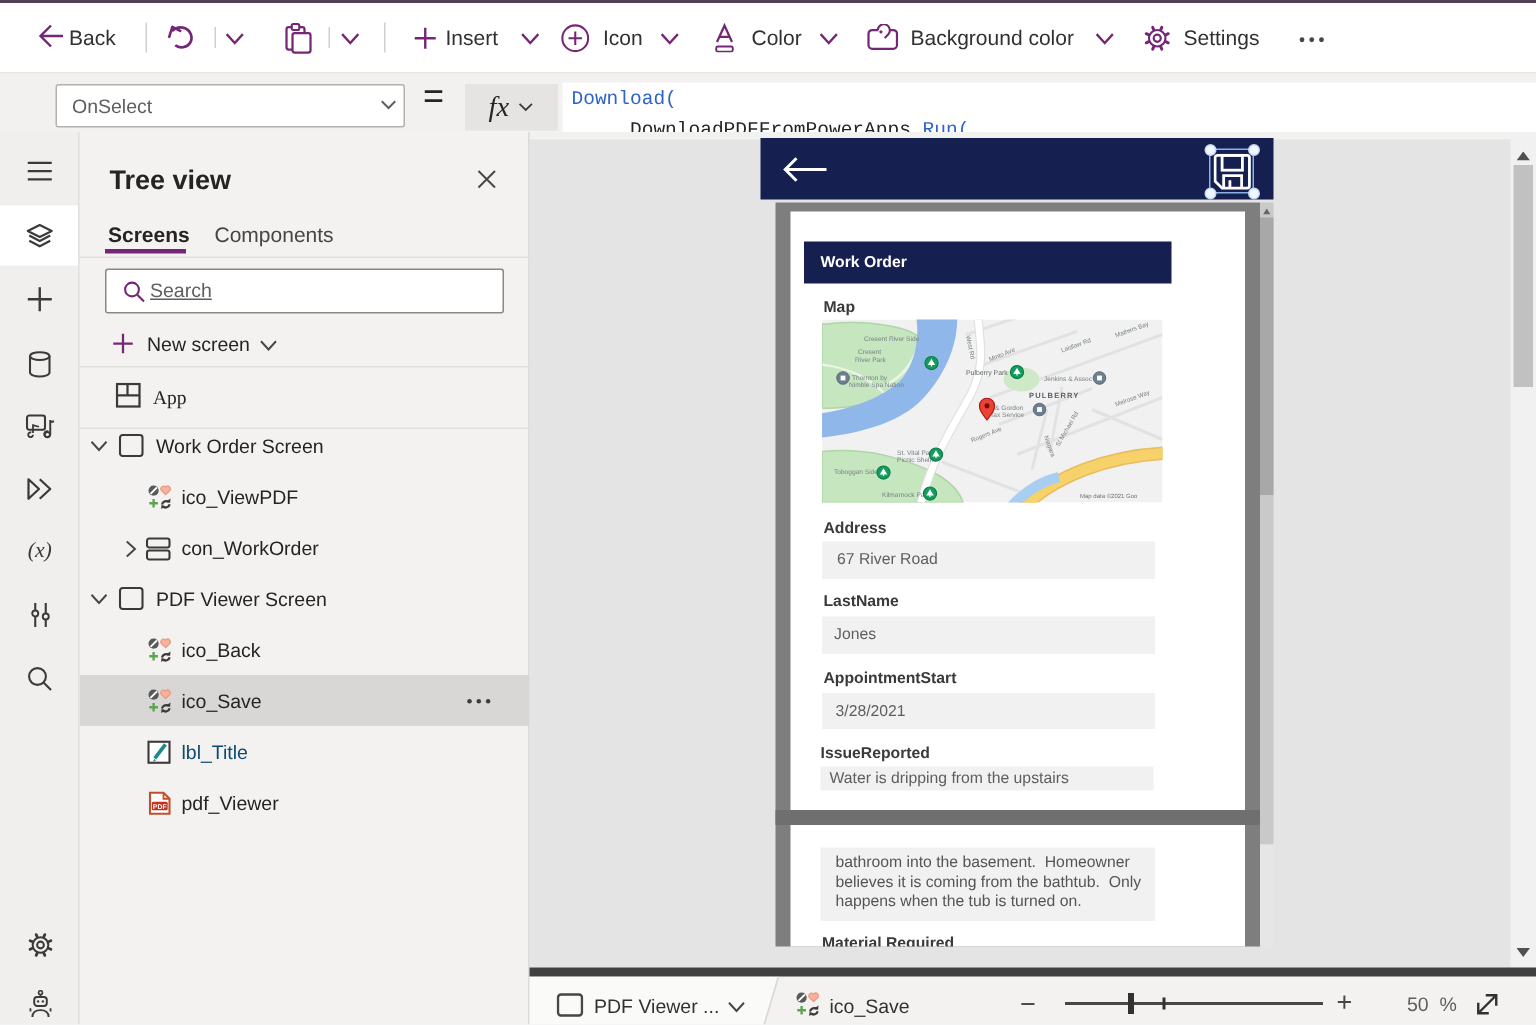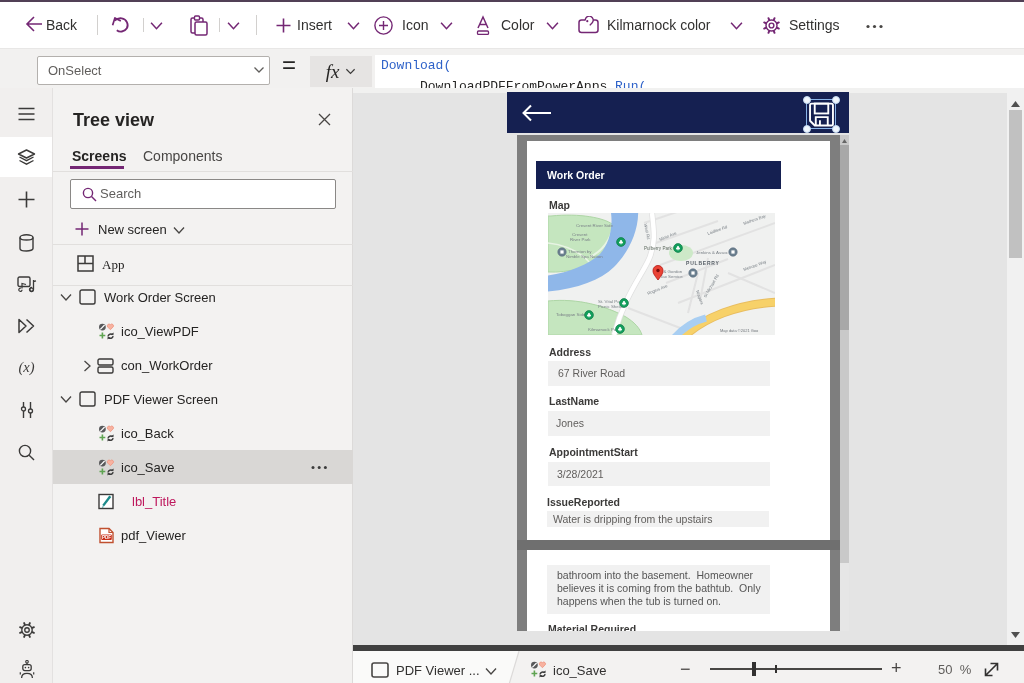--- a/index.html
+++ b/index.html
@@ -93,21 +93,21 @@
     <div class="it" style="left:501px;">Color</div>
     <svg class="abs" style="left:546px;top:19px" width="13" height="10" viewBox="0 0 12 9">
         <path d="M1 1.5 L6 7 L11 1.5" fill="none" stroke="#742774" stroke-width="1.4"></path>
       </svg>
 
     <svg class="abs" style="left:578px;top:14px" width="21" height="18" viewBox="0 0 21 18">
         <rect x="1" y="4" width="19" height="12.5" rx="2.5" fill="none" stroke="#742774" stroke-width="1.5"></rect>
         <path d="M7.2 4.2 a4 4 0 1 1 7 2.6 l-2.4 2.6" fill="#fff" stroke="#742774" stroke-width="1.4"></path>
         <circle cx="9.3" cy="5.2" r="1.1" fill="#742774"></circle>
       </svg>
-    <div class="it" style="left:607px;">Kilmarnock color</div>
+    <div class="it" style="left:607px;">Background color</div>
     <svg class="abs" style="left:730px;top:19px" width="13" height="10" viewBox="0 0 12 9">
         <path d="M1 1.5 L6 7 L11 1.5" fill="none" stroke="#742774" stroke-width="1.4"></path>
       </svg>
 
     <svg class="abs" style="left:762px;top:14px" width="19" height="19" viewBox="0 0 20 20">
         <circle cx="10" cy="10" r="5.8" fill="none" stroke="#742774" stroke-width="1.5"></circle>
         <circle cx="10" cy="10" r="2.5" fill="none" stroke="#742774" stroke-width="1.5"></circle>
         <path d="M15.9 12.4 L17.7 13.2 M12.4 15.9 L13.2 17.7 M7.6 15.9 L6.8 17.7 M4.1 12.4 L2.3 13.2 M4.1 7.6 L2.3 6.8 M7.6 4.1 L6.8 2.3 M12.4 4.1 L13.2 2.3 M15.9 7.6 L17.7 6.8" stroke="#742774" stroke-width="2.1" stroke-linecap="round" fill="none"></path>
       </svg>
     <div class="it" style="left:789px;">Settings</div>
@@ -305,21 +305,21 @@
       <div class="abs" style="left:19px;top:60px;font-size:14px;font-weight:bold;color:#252423;">Screens</div>
       <div class="abs" style="left:17px;top:78px;width:54px;height:3px;background:#742774;"></div>
       <div class="abs" style="left:90px;top:60px;font-size:14px;color:#484644;">Components</div>
       <div class="abs" style="left:0;top:83px;width:300px;height:1px;background:#e1dfdd;"></div>
 
       <div class="abs" style="left:17px;top:91px;width:266px;height:30px;background:#fff;border:1px solid #8a8886;border-radius:2px;"></div>
       <svg class="abs" style="left:29px;top:99px" width="15" height="15" viewBox="0 0 15 15">
           <circle cx="6" cy="6" r="4.6" fill="none" stroke="#742774" stroke-width="1.4"></circle>
           <path d="M9.5 9.5 L14 14" stroke="#742774" stroke-width="1.4"></path>
         </svg>
-      <div class="abs" style="left:47px;top:98px;font-size:13px;color:#605e5c;">Search</div>
+      <div class="abs" style="left:47px;top:98px;font-size:13px;color:#605e5c;text-decoration:underline;">Search</div>
 
       <svg class="abs" style="left:22px;top:134px" width="14" height="14" viewBox="0 0 14 14">
           <path d="M7 0.5 L7 13.5 M0.5 7 L13.5 7" fill="none" stroke="#742774" stroke-width="1.5"></path>
         </svg>
       <div class="abs" style="left:45px;top:134px;font-size:13px;color:#252423;">New screen</div>
       <svg class="abs" style="left:120px;top:138px" width="12" height="9" viewBox="0 0 12 9">
           <path d="M1 1.5 L6 7 L11 1.5" fill="none" stroke="#484644" stroke-width="1.3"></path>
         </svg>
       <div class="abs" style="left:0;top:156px;width:300px;height:1px;background:#e1dfdd;"></div>
 
@@ -402,21 +402,21 @@
           <circle cx="2" cy="2.5" r="1.5" fill="#3c3c3c"></circle>
           <circle cx="8.2" cy="2.5" r="1.5" fill="#3c3c3c"></circle>
           <circle cx="14.4" cy="2.5" r="1.5" fill="#3c3c3c"></circle>
         </svg>
 
       <svg class="abs" style="left:45px;top:405px" width="17" height="17" viewBox="0 0 17 17">
           <rect x="1" y="1.5" width="14" height="14" fill="#fff" stroke="#3b3a39" stroke-width="1.4"></rect>
           <path d="M12.3 3.2 L5.2 12.6" stroke="#1b8a8a" stroke-width="2.4"></path>
           <path d="M4.9 12.9 l-1 2 2-0.8 z" fill="#1b8a8a"></path>
         </svg>
-      <div class="abs" style="left:79px;top:406px;font-size:13px;color:#be185d;">lbl_Title</div>
+      <div class="abs" style="left:68px;top:406px;font-size:13px;color:#0c4a6e;">lbl_Title</div>
 
       <svg class="abs" style="left:45px;top:439px" width="17" height="17" viewBox="0 0 17 17">
           <path d="M2 1.5 h9 l4 4 v10 h-13 z" fill="#fff" stroke="#c0502f" stroke-width="1.4"></path>
           <path d="M11 1.5 v4 h4" fill="none" stroke="#c0502f" stroke-width="1.2"></path>
           <rect x="3.2" y="7.5" width="10.6" height="5.6" rx="1" fill="#c9301b"></rect>
           <text x="8.5" y="12" font-size="4.6" font-weight="bold" fill="#fff" text-anchor="middle" font-family="Liberation Sans, sans-serif">PDF</text>
         </svg>
       <div class="abs" style="left:68px;top:440px;font-size:13px;color:#252423;">pdf_Viewer</div>
     </div>
     <div id="rail">

